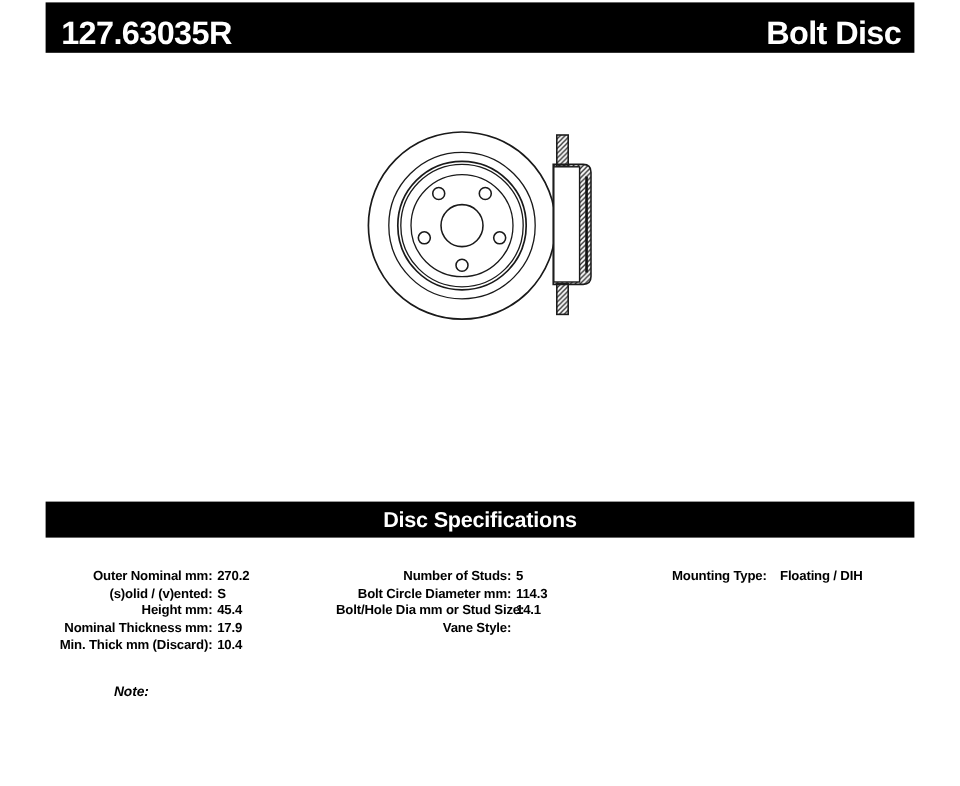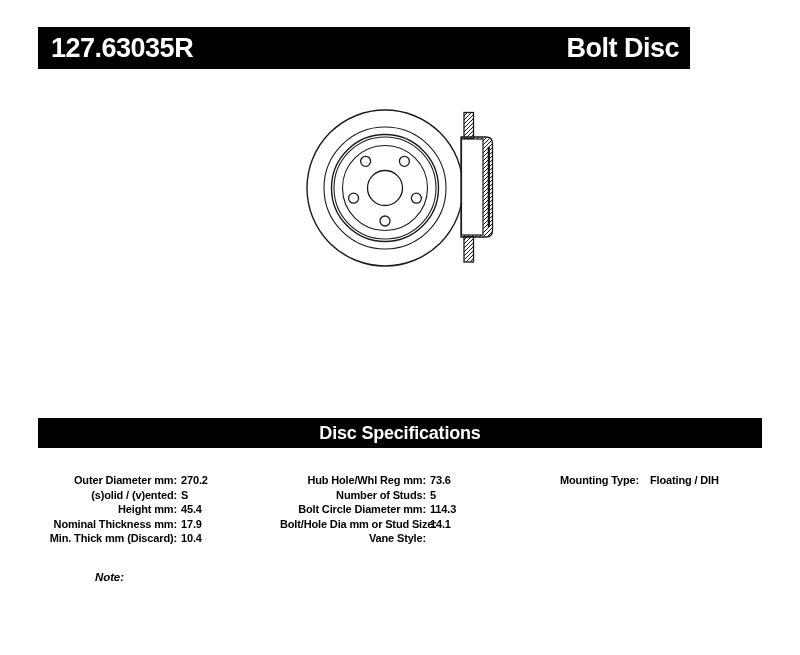--- a/index.html
+++ b/index.html
@@ -2,23 +2,23 @@
 <html><head>
 <meta charset="utf-8">
 <style>
   html,body{margin:0;padding:0;background:#fff;}
   .page{
     position:relative;width:800px;height:655px;background:#ffffff;
     font-family:"Liberation Sans",sans-serif;font-weight:bold;color:#000;
     overflow:hidden;
   }
   .title-bar{
-    position:absolute;left:38px;top:27px;width:652px;height:42px;
+    position:absolute;left:38px;top:2px;width:724px;height:42px;
     background:#000;color:#fff;display:flex;justify-content:space-between;
-    align-items:center;padding:0 11px 0 13px;box-sizing:border-box;
+    align-items:flex-end;padding:0 11px 0 13px;box-sizing:border-box;
     font-size:27px;letter-spacing:-0.5px;white-space:nowrap;
   }
   .drawing{position:absolute;left:285px;top:98px;width:240px;height:180px;}
   .spec-bar{
     position:absolute;left:38px;top:418px;width:724px;height:30px;
     background:#000;color:#fff;text-align:center;font-size:18px;line-height:30px;
     letter-spacing:-0.2px;
   }
   .spec-col{position:absolute;top:473px;font-size:11px;letter-spacing:-0.15px;}
   .col1{left:38px;}
@@ -72,21 +72,21 @@
       </g>
     </svg>
   </div>
 
   <div class="spec-bar">
     <span>Disc Specifications</span>
   </div>
 
   <div class="spec-col col1">
     <div class="spec-row">
-      <span class="lbl">Outer Diameter mm:</span>
+      <span class="lbl">Outer Nominal mm:</span>
       <span class="val">270.2</span>
     </div>
     <div class="spec-row">
       <span class="lbl">(s)olid / (v)ented:</span>
       <span class="val">S</span>
     </div>
     <div class="spec-row">
       <span class="lbl">Height mm:</span>
       <span class="val">45.4</span>
     </div>
@@ -94,24 +94,20 @@
       <span class="lbl">Nominal Thickness mm:</span>
       <span class="val">17.9</span>
     </div>
     <div class="spec-row">
       <span class="lbl">Min. Thick mm (Discard):</span>
       <span class="val">10.4</span>
     </div>
   </div>
 
   <div class="spec-col col2">
-    <div class="spec-row">
-      <span class="lbl">Hub Hole/Whl Reg mm:</span>
-      <span class="val">73.6</span>
-    </div>
     <div class="spec-row">
       <span class="lbl">Number of Studs:</span>
       <span class="val">5</span>
     </div>
     <div class="spec-row">
       <span class="lbl">Bolt Circle Diameter mm:</span>
       <span class="val">114.3</span>
     </div>
     <div class="spec-row">
       <span class="lbl">Bolt/Hole Dia mm or Stud Size:</span>

